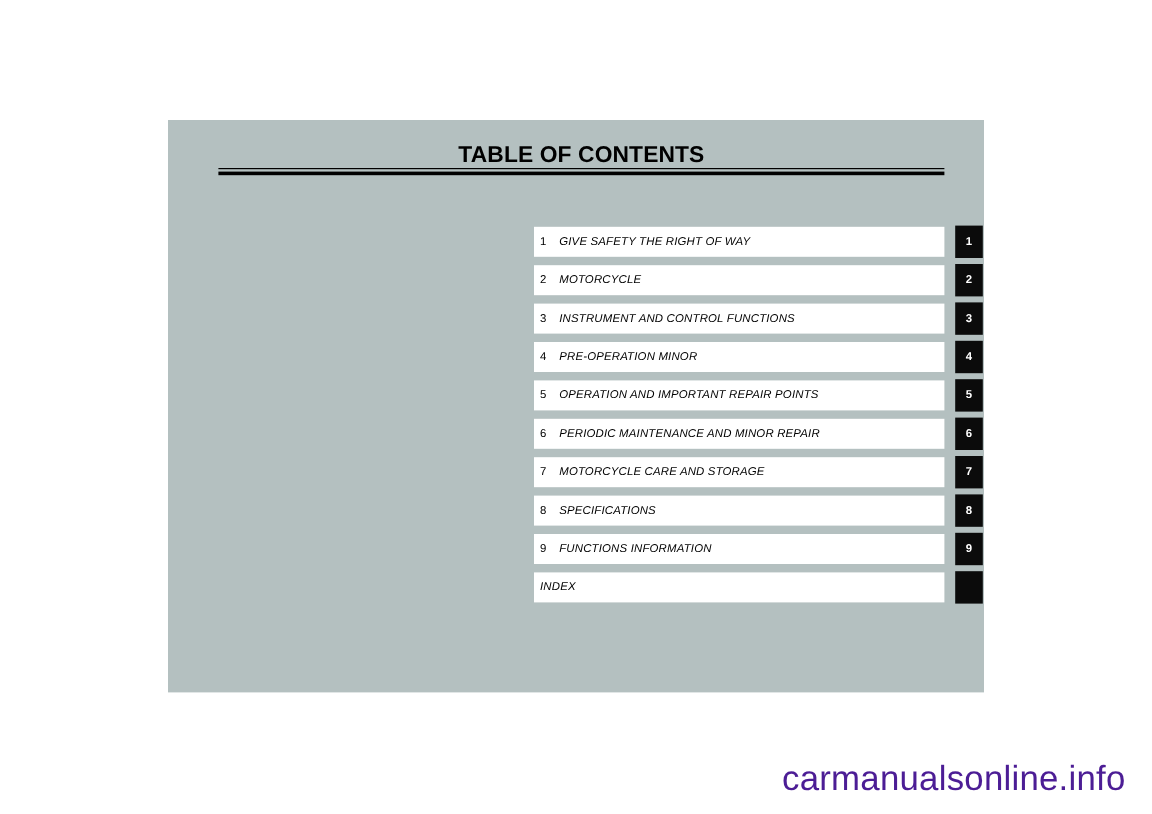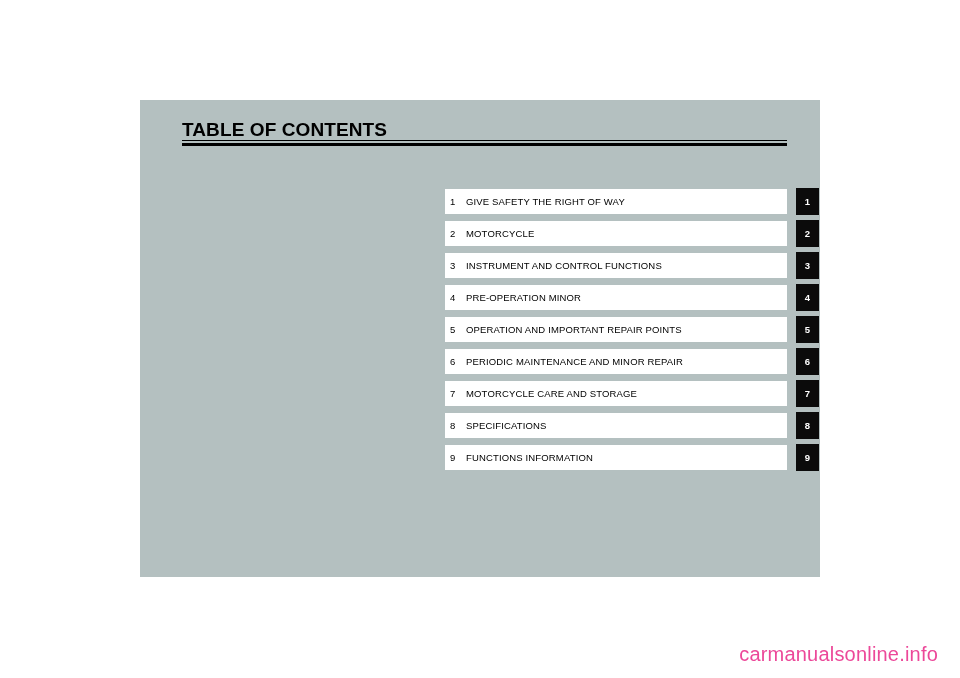--- a/index.html
+++ b/index.html
@@ -26,21 +26,21 @@
     height: 477px;
     background: #b4c0c0;
   }
 
   
   #page-title {
     position: absolute;
     left: 182px;
     top: 119px;
     width: 605px;
-    text-align: left;
+    text-align: center;
     font-size: 19px;
     font-weight: bold;
     letter-spacing: 0.1px;
     color: #000000;
     line-height: 22px;
     white-space: nowrap;
   }
 
   
   #title-rule {
@@ -96,20 +96,21 @@
     box-sizing: border-box;
     font-size: 9.5px;
     color: #000000;
     flex: none;
   }
   .toc-label {
     font-size: 9.5px;
     color: #000000;
     letter-spacing: 0.15px;
     white-space: nowrap;
+    font-style: italic;
   }
   .toc-entry.no-num .toc-label {
     padding-left: 5px;
   }
 
   
   .toc-tab {
     position: absolute;
     left: 351px;
     top: -1px;
@@ -122,22 +123,22 @@
     display: flex;
     align-items: center;
     justify-content: center;
   }
 
   
   #watermark {
     position: absolute;
     right: 22px;
     bottom: 12px;
-    font-size: 20px;
-    color: #ec4899;
+    font-size: 29px;
+    color: #4c1d95;
     letter-spacing: 0.2px;
     white-space: nowrap;
   }
 </style>
 </head>
 <body>
 
 <div id="toc-panel">
 
   <div></div>
@@ -208,15 +209,21 @@
       </div>
       <div class="toc-tab">8</div>
     </div>
     <div class="toc-row">
       <div class="toc-entry">
         <span class="toc-num">9</span>
         <span class="toc-label">FUNCTIONS INFORMATION</span>
       </div>
       <div class="toc-tab">9</div>
     </div>
+    <div class="toc-row">
+      <div class="toc-entry no-num">
+        <span class="toc-label">INDEX</span>
+      </div>
+      <div class="toc-tab"></div>
+    </div>
   </div>
 
 <div id="watermark">carmanualsonline.info</div>
 
 </body></html>

